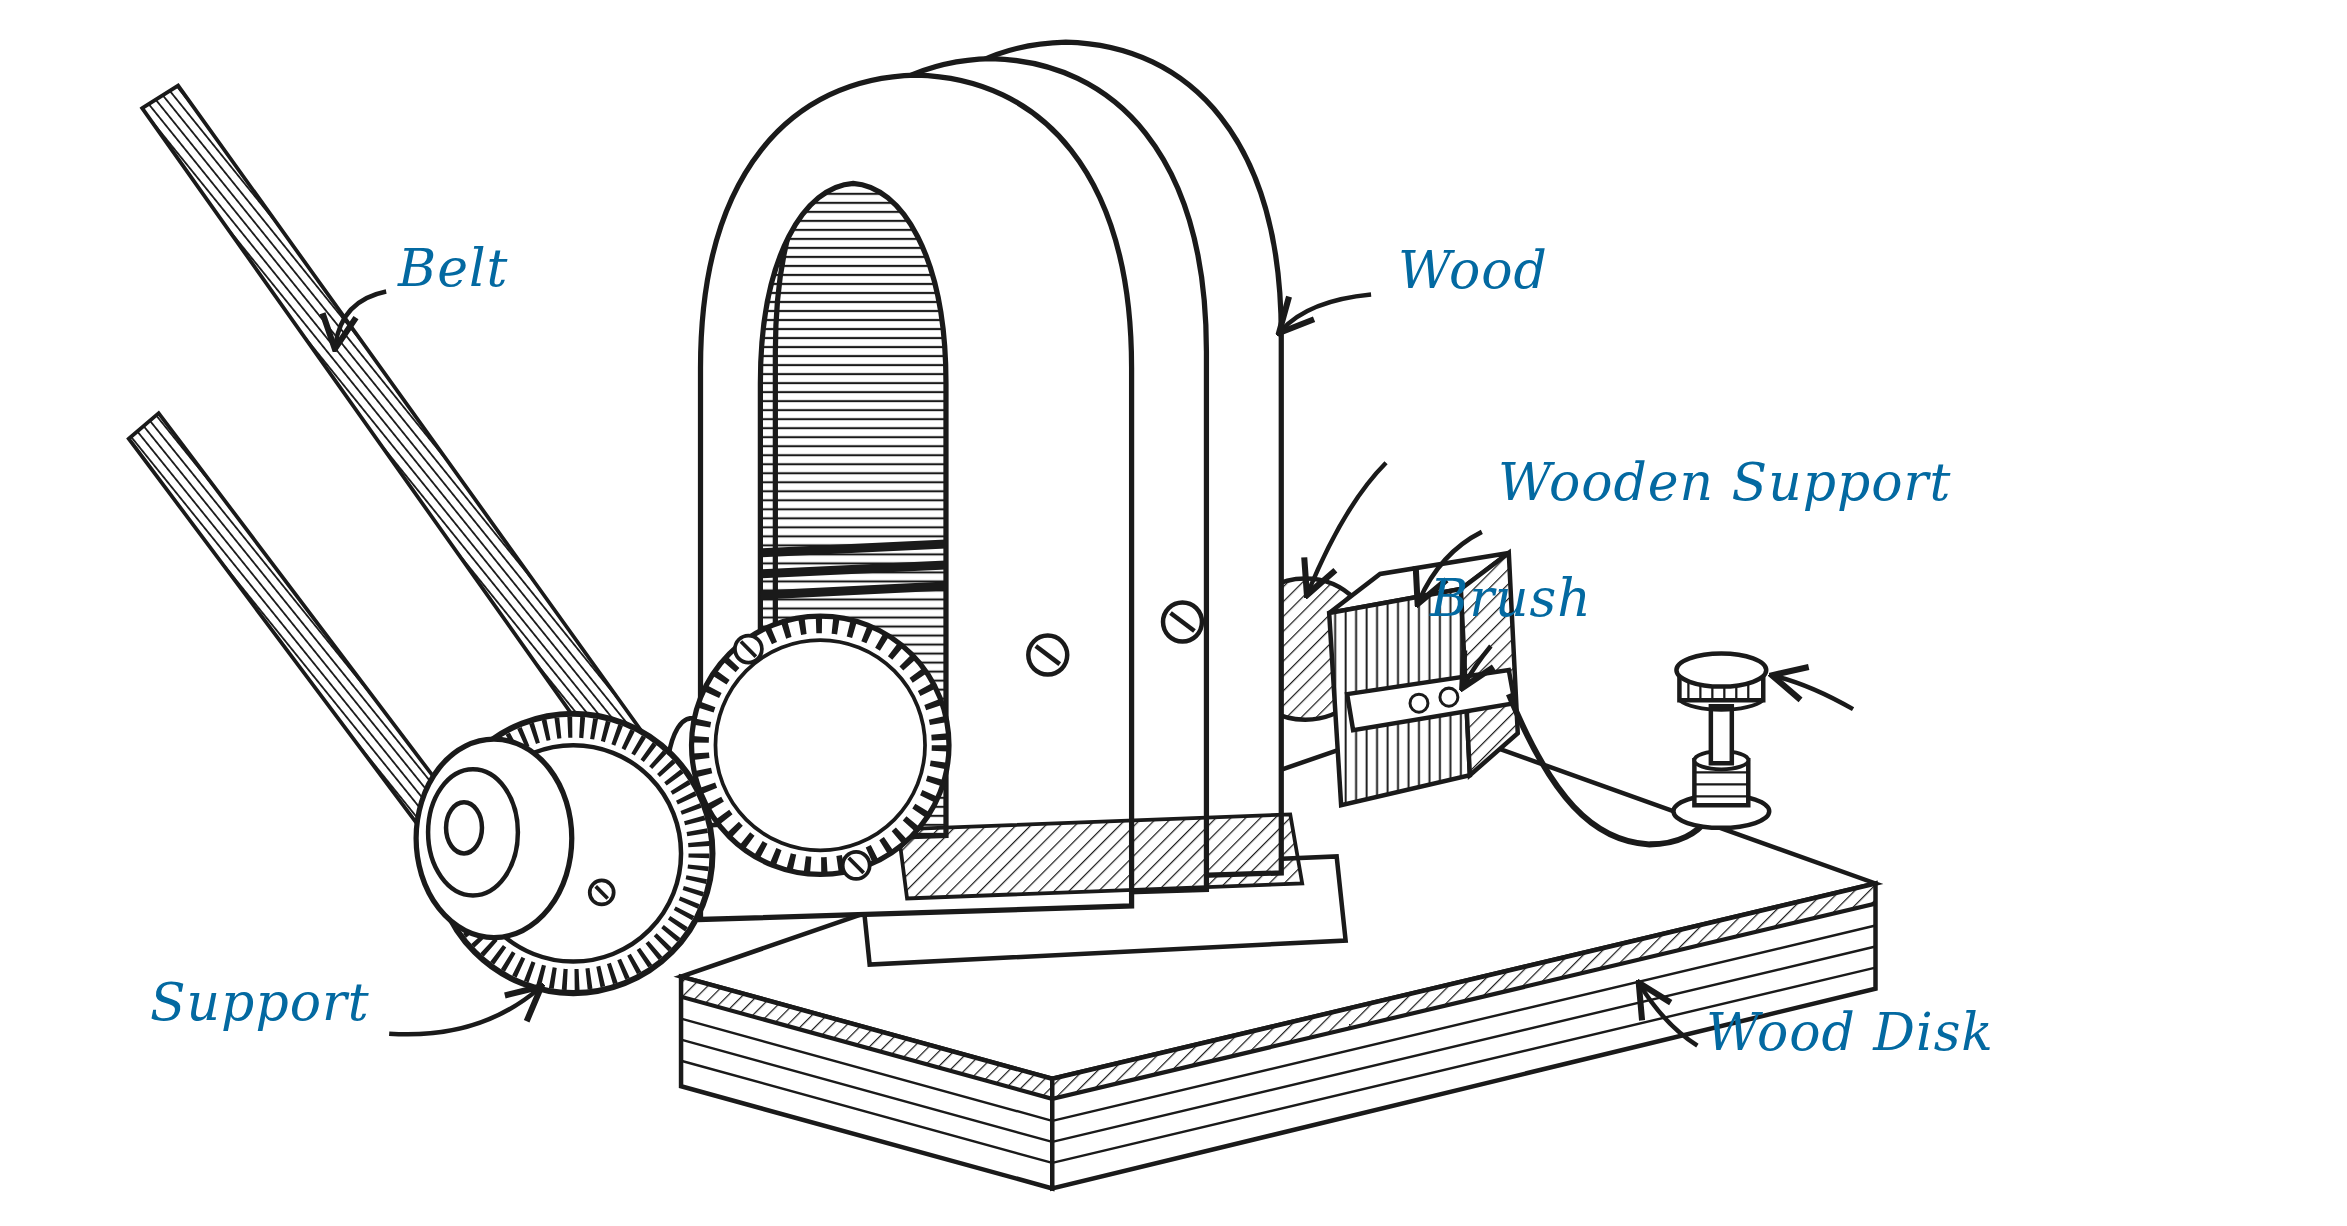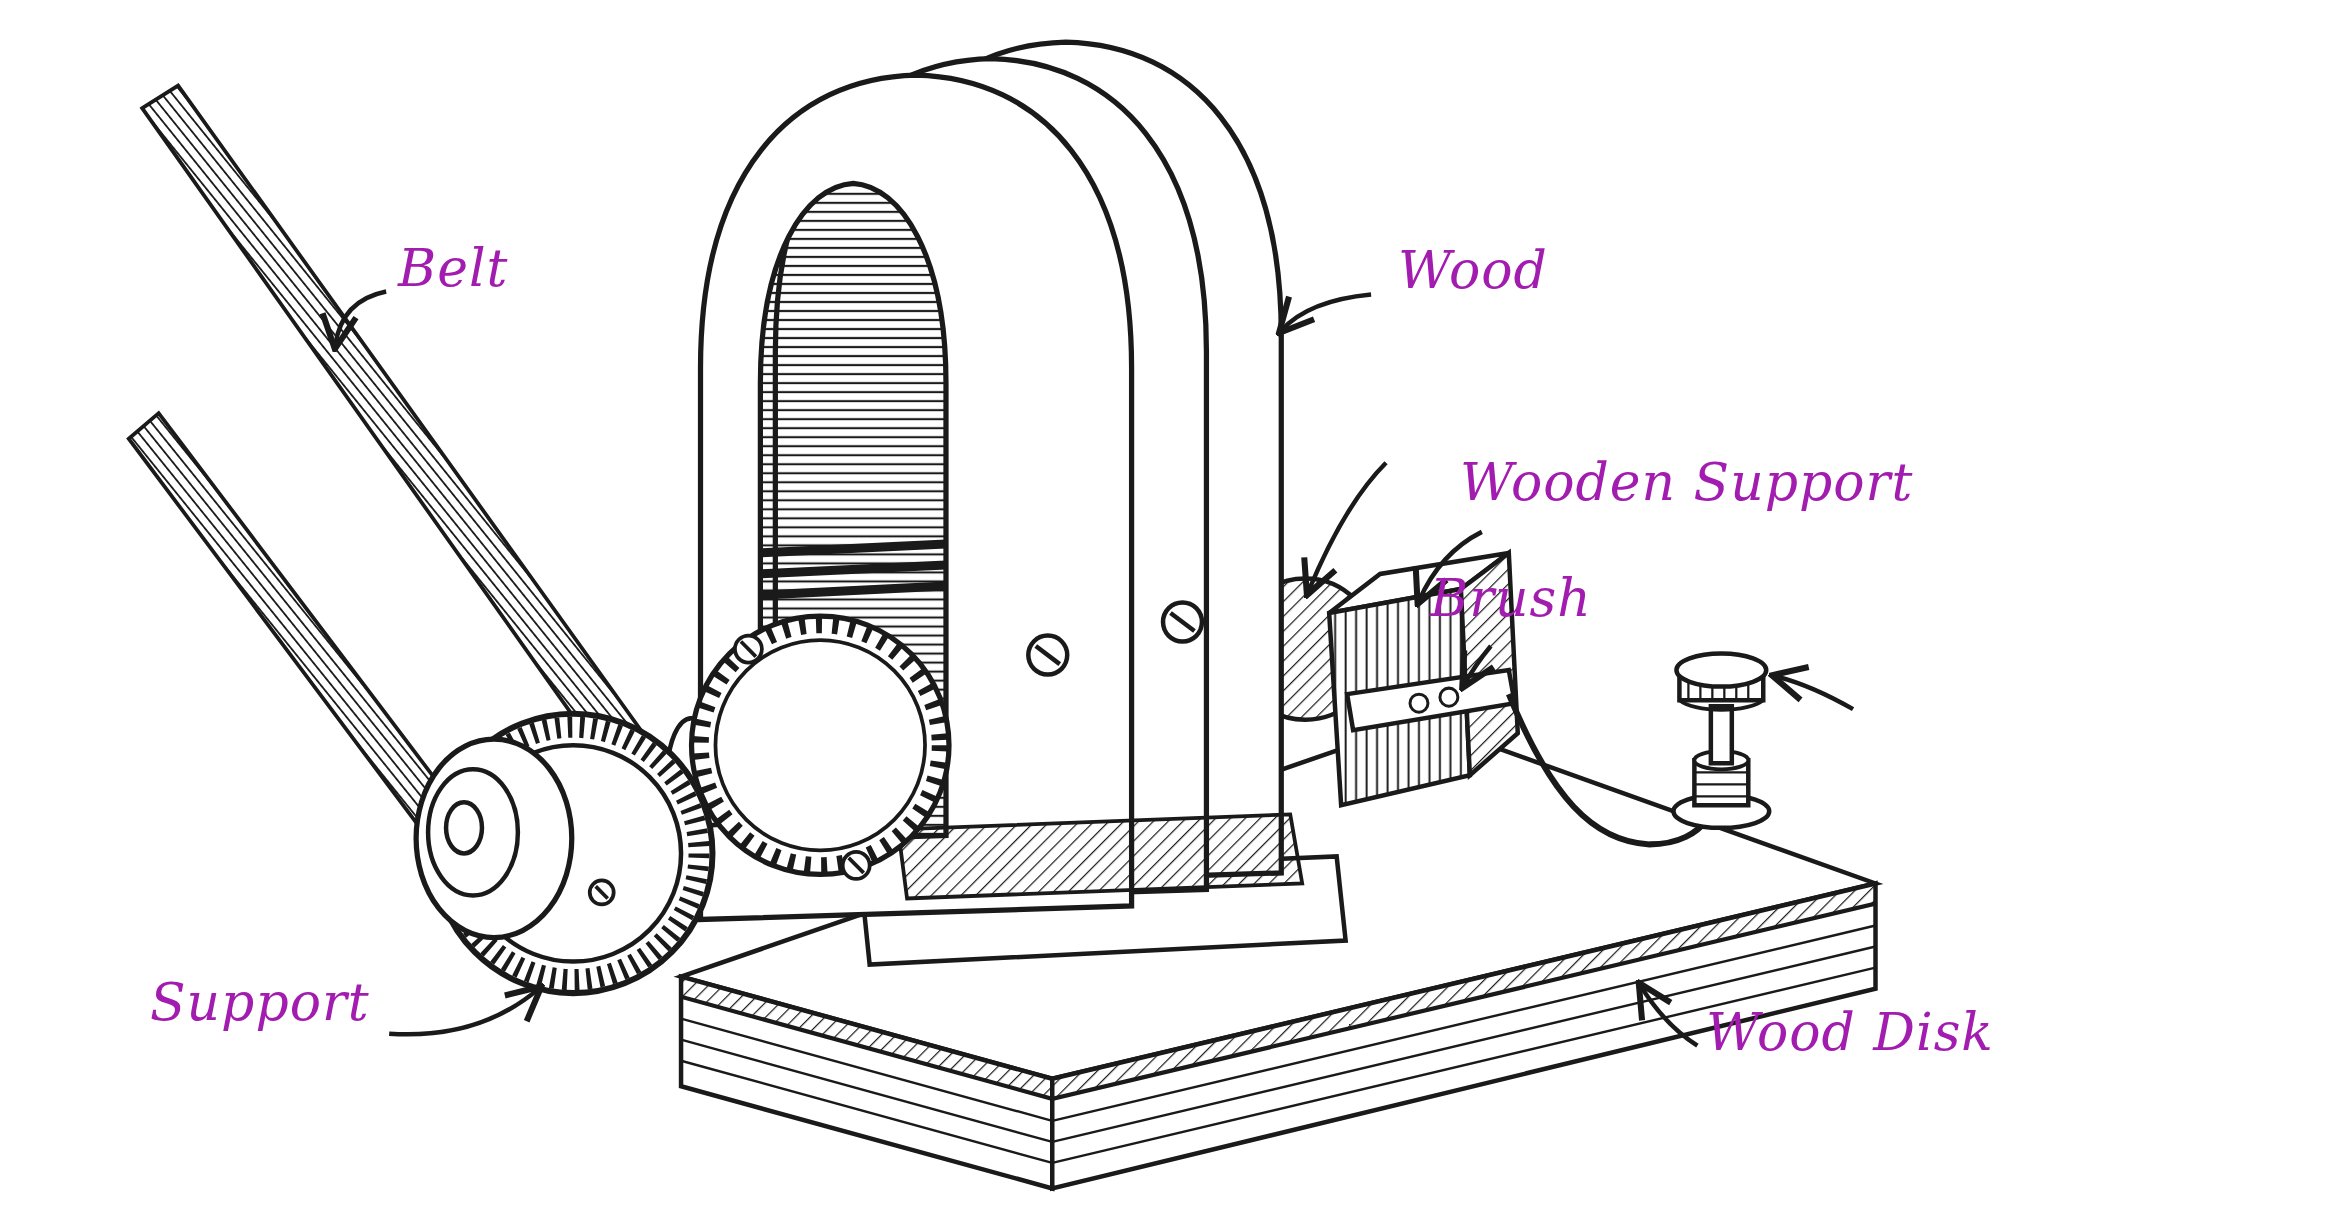--- a/index.html
+++ b/index.html
@@ -11,28 +11,28 @@
     font-family:"DejaVu Serif", serif;
   }
   .stage svg{position:absolute;left:0;top:0;width:2347px;height:1226px;}
   .fig-label{
     position:absolute;
     font-family:"DejaVu Serif", serif;
     font-style:italic;
     font-weight:500;
     font-size:52px;
     letter-spacing:1px;
-    color:#a21caf;
+    color:#0369a1;
     white-space:nowrap;
     user-select:none;
   }
   #lbl-belt{left:398px;top:238px;}
   #lbl-field{left:1398px;top:240px;}
   #lbl-fibre-disk{left:1400px;top:384px;}
-  #lbl-wooden-support{left:1460px;top:452px;}
+  #lbl-wooden-support{left:1498px;top:452px;}
   #lbl-brush{left:1430px;top:568px;}
   #lbl-binding-post{left:1860px;top:654px;}
   #lbl-pulley{left:150px;top:972px;}
   #lbl-wood-base{left:1706px;top:1002px;}
 </style>
 </head>
 <body>
 
 <div class="stage">
 

